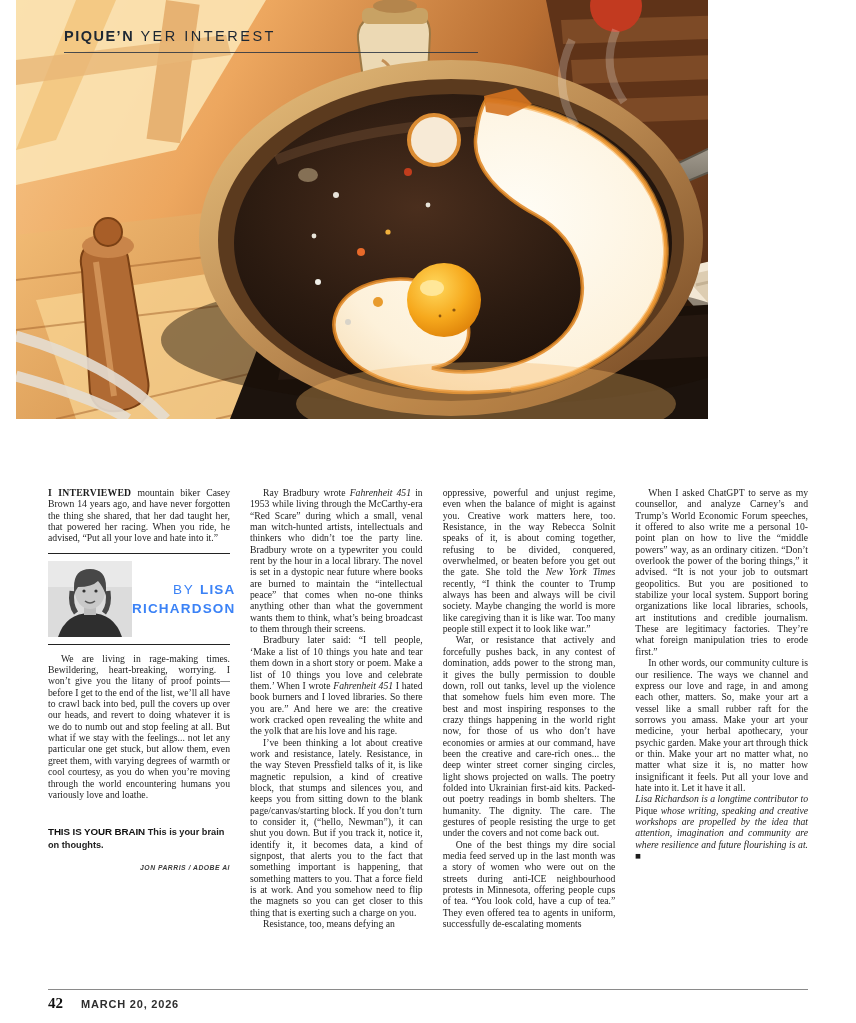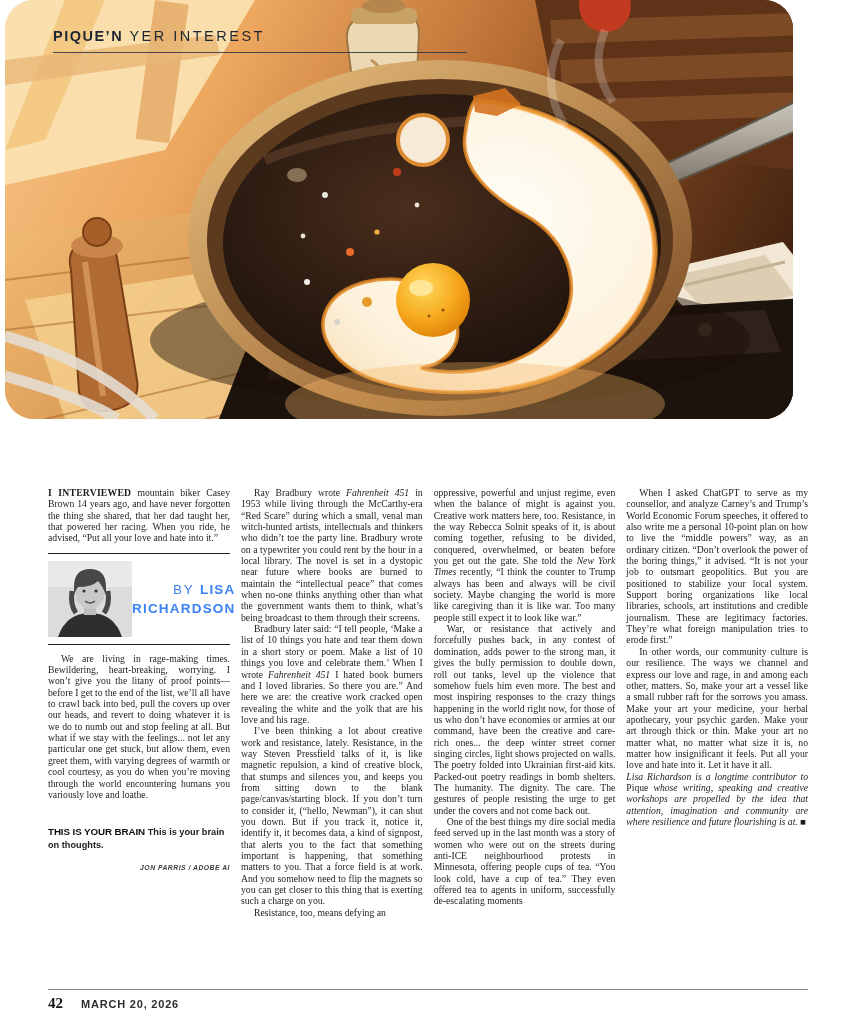--- a/index.html
+++ b/index.html
@@ -3,40 +3,40 @@
 <meta charset="utf-8">
 <style>
   * { margin:0; padding:0; box-sizing:border-box; }
   html,body { background:#ffffff; }
   .page {
     position:relative; width:856px; height:1023px; background:#fff;
     font-family:"Liberation Serif", serif; color:#1a1a1a; overflow:hidden;
   }
 
   
-  .hero { position:absolute; top:0; left:5px; width:788px; height:419px; overflow:hidden;border-radius:29px; }
+  .hero { position:absolute; top:0; left:16px; width:692px; height:419px; overflow:hidden; }
   .hero svg { display:block; }
   .kicker {
     position:absolute; top:28px; left:48px; z-index:5;
     font-family:"Liberation Sans", sans-serif; color:#1d2733;
     font-size:14.5px; letter-spacing:1.5px; white-space:nowrap;
   }
   .kicker .k-bold { font-weight:700; }
   .kicker .k-light { font-weight:400; letter-spacing:2.5px; }
   .kicker-rule { position:absolute; top:52px; left:48px; width:414px; height:1px; background:#2a3442; opacity:.85; z-index:5; }
 
   
   .headline {
     position:absolute; top:424px; left:46px; width:764px;
     font-family:"Liberation Serif", serif; font-weight:700;
     font-size:42px; letter-spacing:-1.5px; color:#141414; line-height:1.05;
   }
 
   
-  .cols { position:absolute; top:487px; left:48px; width:760px; height:498px; display:flex; gap:11px; }
+  .cols { position:absolute; top:487px; left:48px; width:760px; height:498px; display:flex; gap:20px; }
   .col { width:182px; font-size:9.7px; line-height:11.35px; text-align:justify; color:#1c1c1c; }
   .col p { margin:0; }
   .col p.ind { text-indent:13px; }
   .col p b { letter-spacing:.2px; }
 
   
   .byline-box {
     margin:9px 0 8px 0; padding:7px 0 7px 0;
     border-top:1.5px solid #222; border-bottom:1.5px solid #222;
     display:flex; align-items:center;

